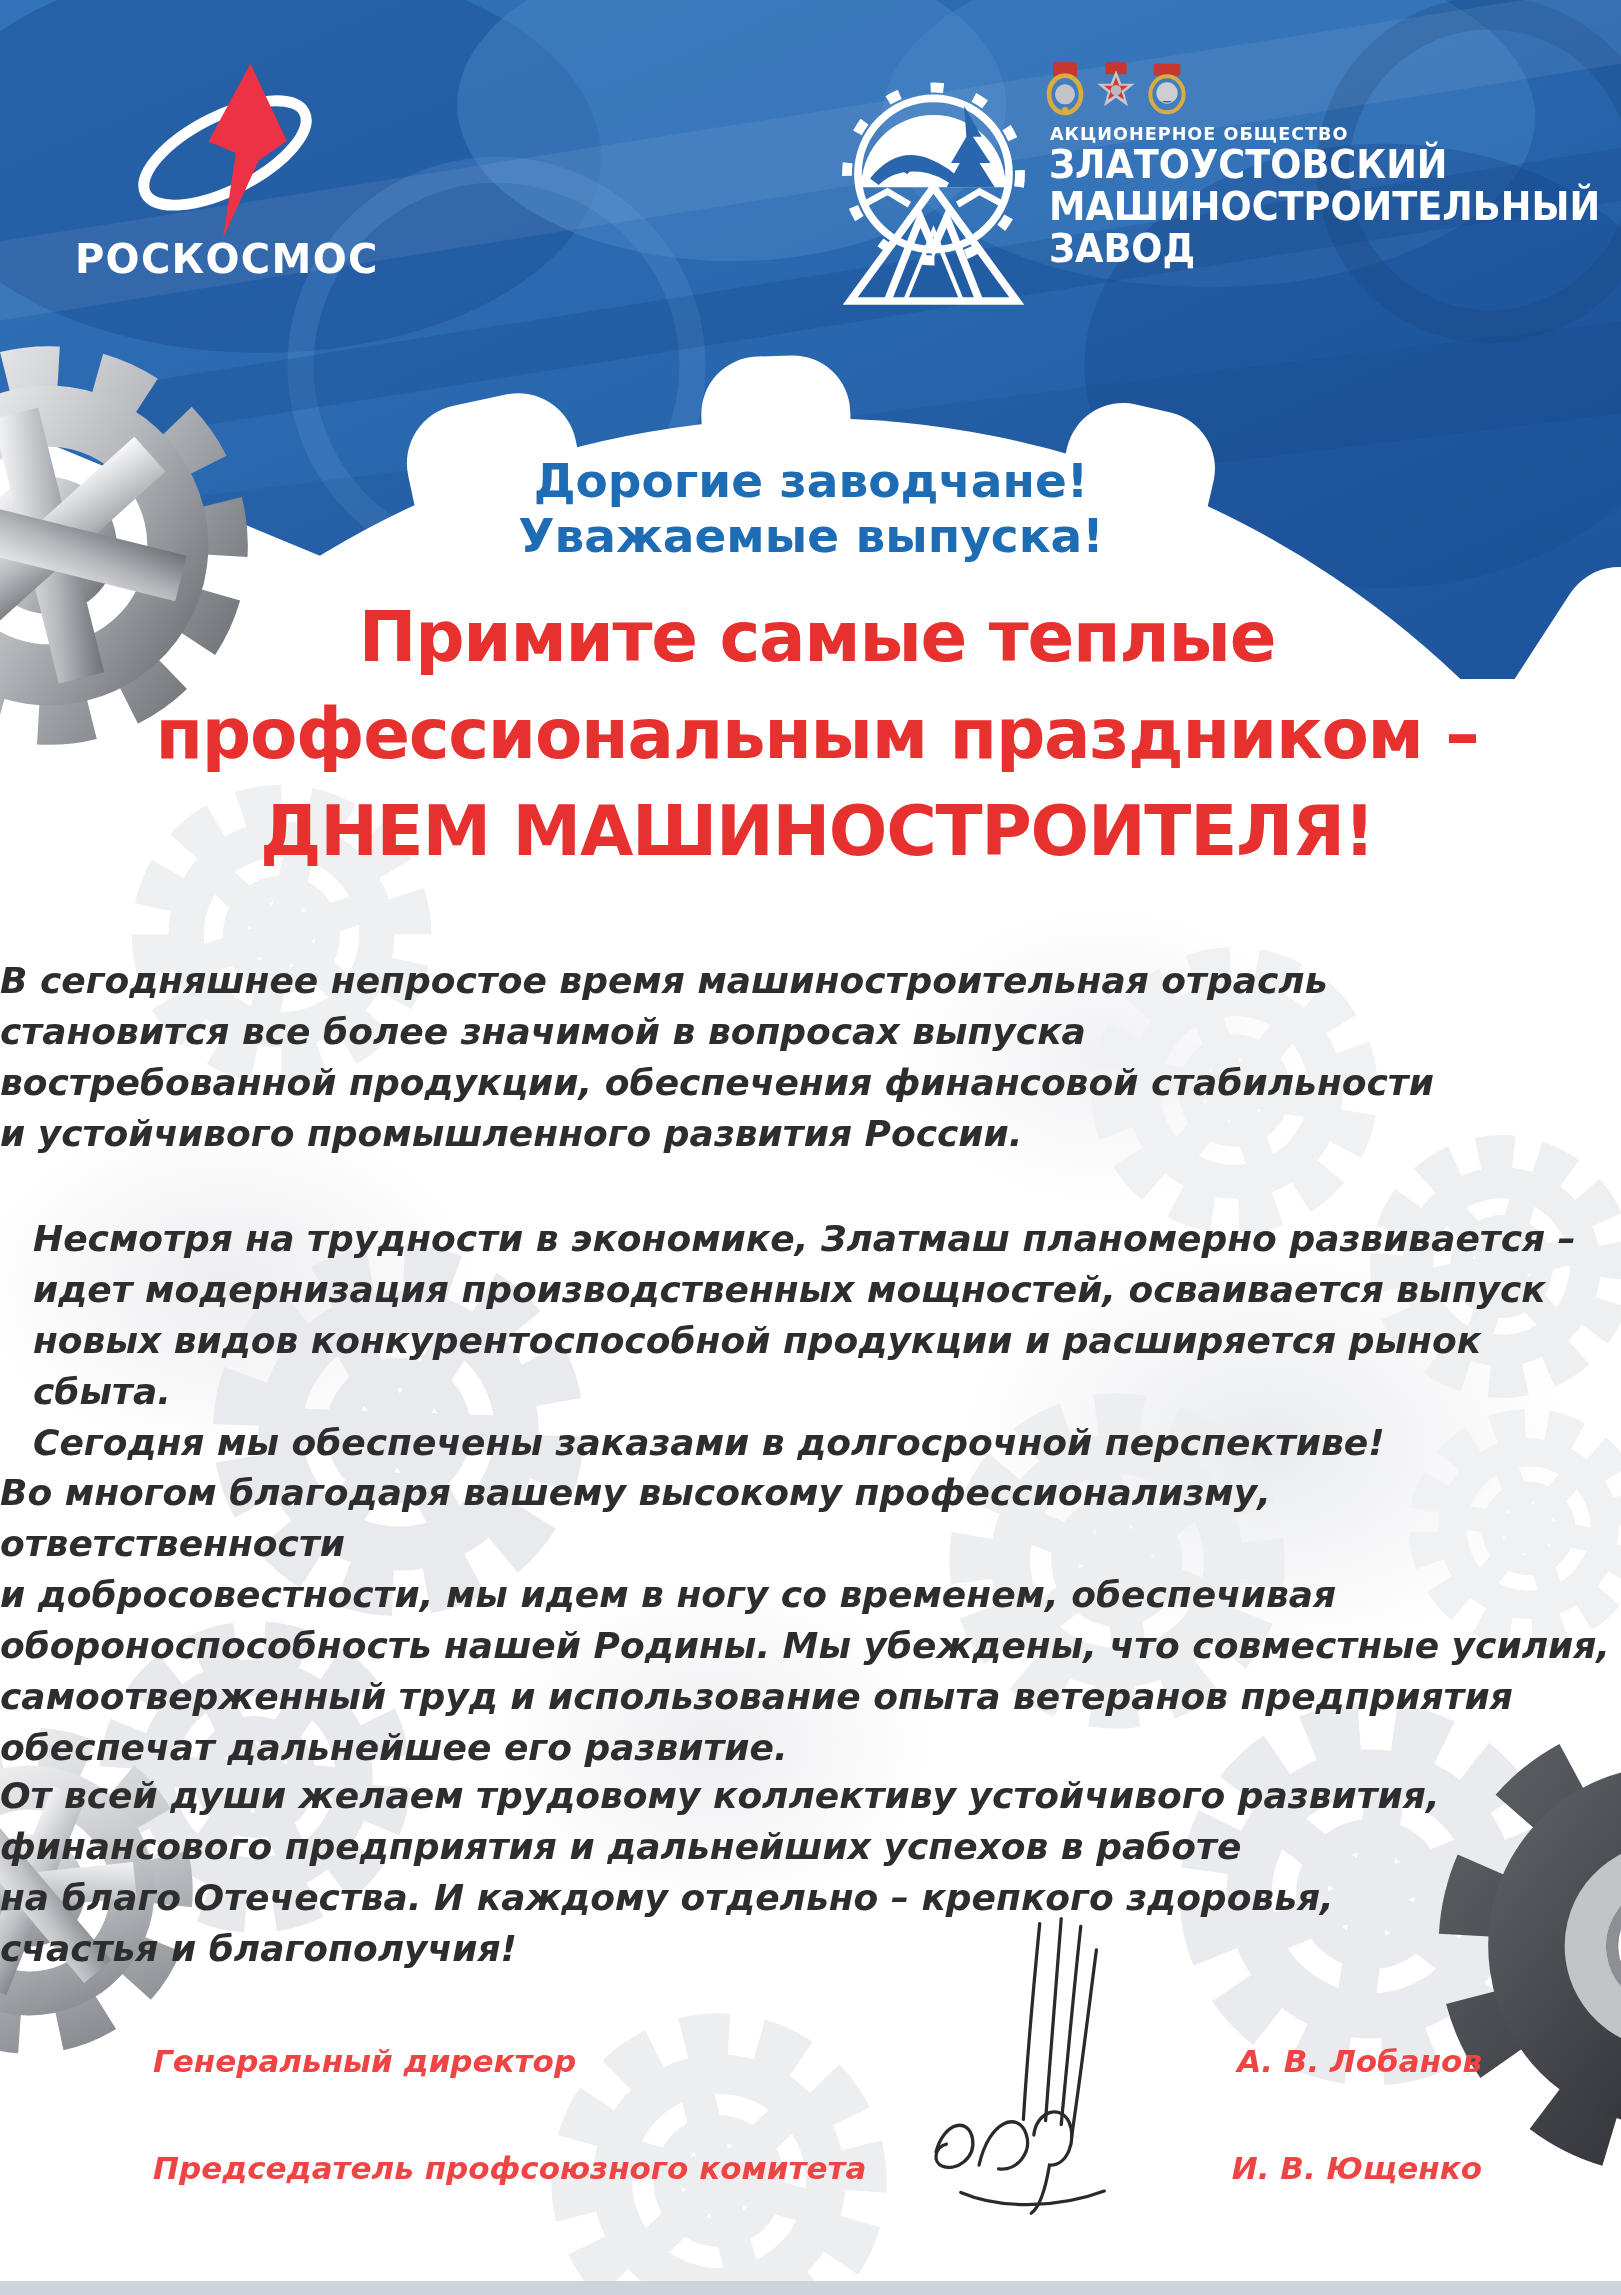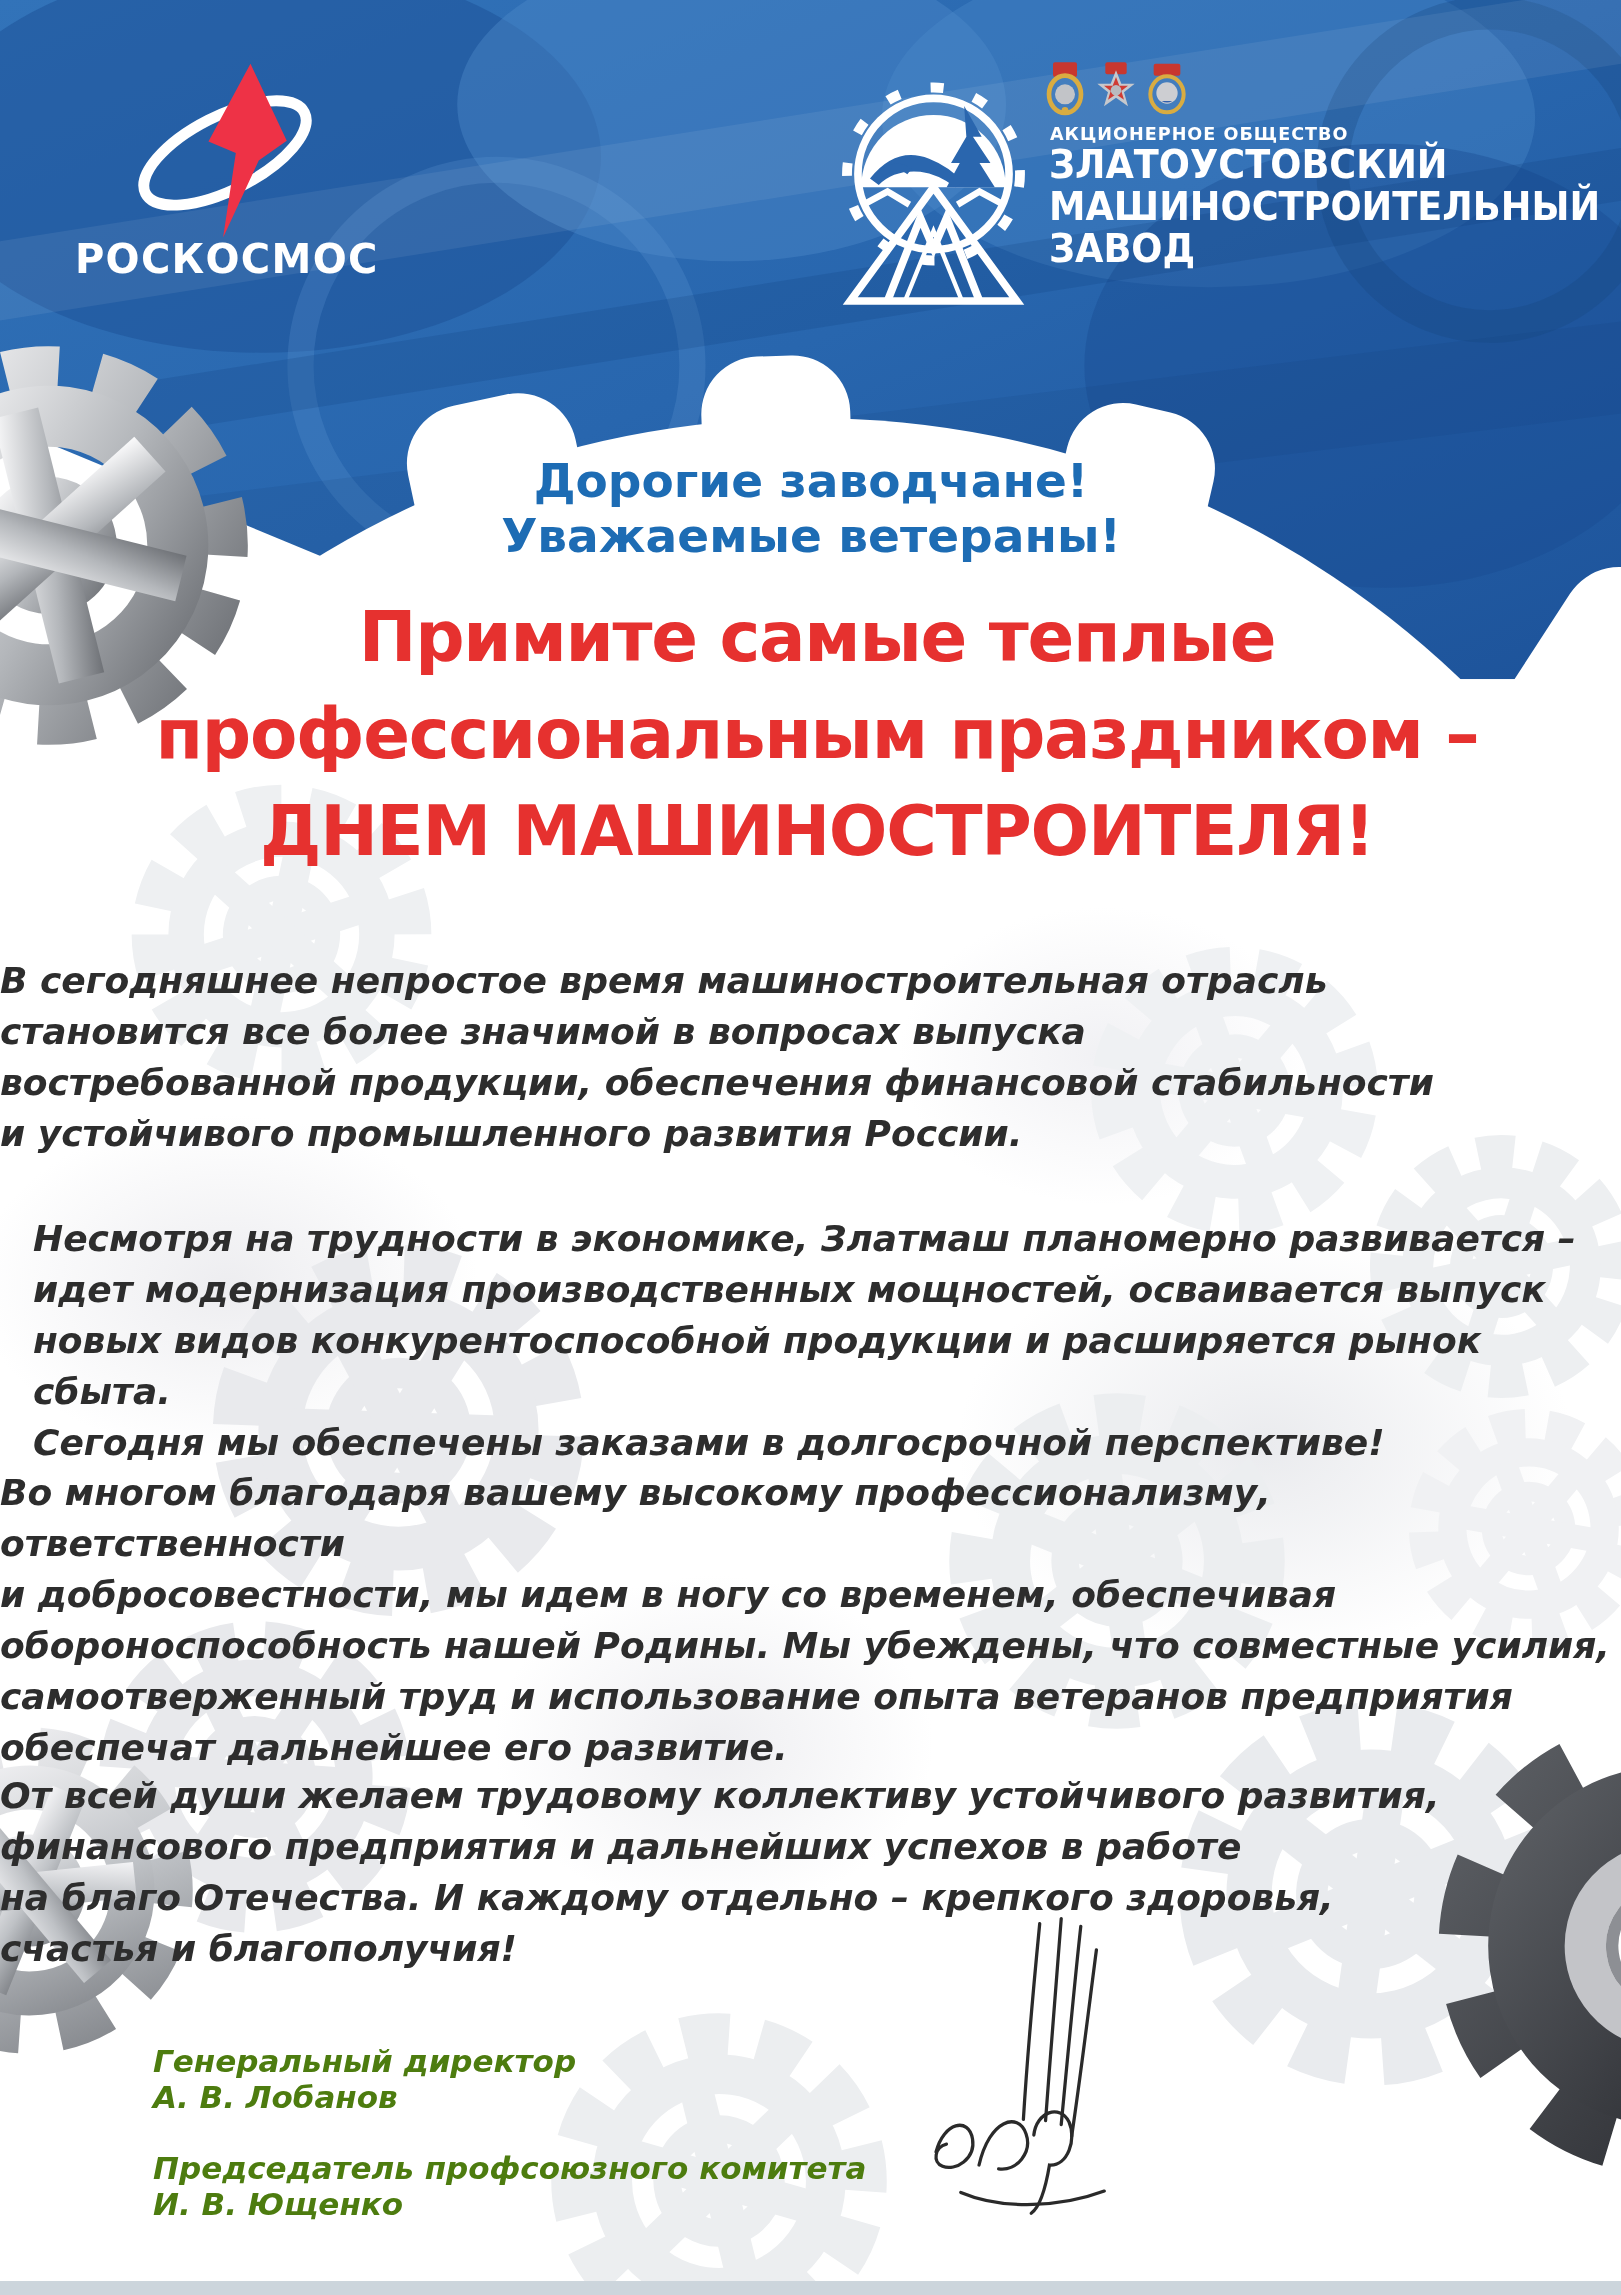--- a/index.html
+++ b/index.html
@@ -40,21 +40,21 @@
   
   .salutation{position:absolute;left:0;right:0;top:453px;text-align:center;color:#1d6cb4;
     font-weight:bold;font-size:47px;line-height:55px;z-index:3;}
   .headline{position:absolute;left:0;right:0;top:589px;text-align:center;color:#e6312f;
     font-weight:bold;font-size:69px;line-height:97px;letter-spacing:-1.3px;z-index:3;padding-left:12px;}
   .para{position:absolute;left:0;right:0;font-style:italic;font-weight:bold;
     font-size:36px;line-height:51px;color:#2d2d2d;z-index:3;}
   .p1{top:955px;}.p2{top:1213px;margin-left:33px;}.p3{top:1467px;}.p4{top:1770px;}
   
   .sig-row{position:absolute;left:153px;right:140px;display:flex;justify-content:space-between;
-    font-style:italic;font-weight:bold;font-size:31px;color:#4d7c0f;z-index:3;flex-direction:column;}
+    font-style:italic;font-weight:bold;font-size:31px;color:#ef4444;z-index:3;}
   .sig1{top:2043px;}.sig2{top:2150px;}
   .autograph{position:absolute;left:906px;top:1912px;width:300px;height:313px;z-index:3;}
   .footer-bar{position:absolute;left:0;right:0;bottom:0;height:14.4px;background:#ccd5dc;z-index:4;}
 </style>
 </head>
 <body>
 
 <svg width="0" height="0" style="position:absolute" aria-hidden="true">
   <defs>
     <symbol id="wgear" viewBox="-120 -120 240 240">
@@ -239,21 +239,21 @@
 
   <div class="plant-type">АКЦИОНЕРНОЕ ОБЩЕСТВО</div>
   <div class="plant-name">
     <div>ЗЛАТОУСТОВСКИЙ</div>
     <div>МАШИНОСТРОИТЕЛЬНЫЙ</div>
     <div>ЗАВОД</div>
   </div>
 
   <div class="salutation">
     <div>Дорогие заводчане!</div>
-    <div>Уважаемые ветераны!</div>
+    <div>Уважаемые выпуска!</div>
   </div>
 
   <div class="headline">
     <div>Примите самые теплые</div>
     <div>профессиональным праздником –</div>
     <div>ДНЕМ МАШИНОСТРОИТЕЛЯ!</div>
   </div>
 
   <div class="para p1">
     <div>В сегодняшнее непростое время машиностроительная отрасль</div>

